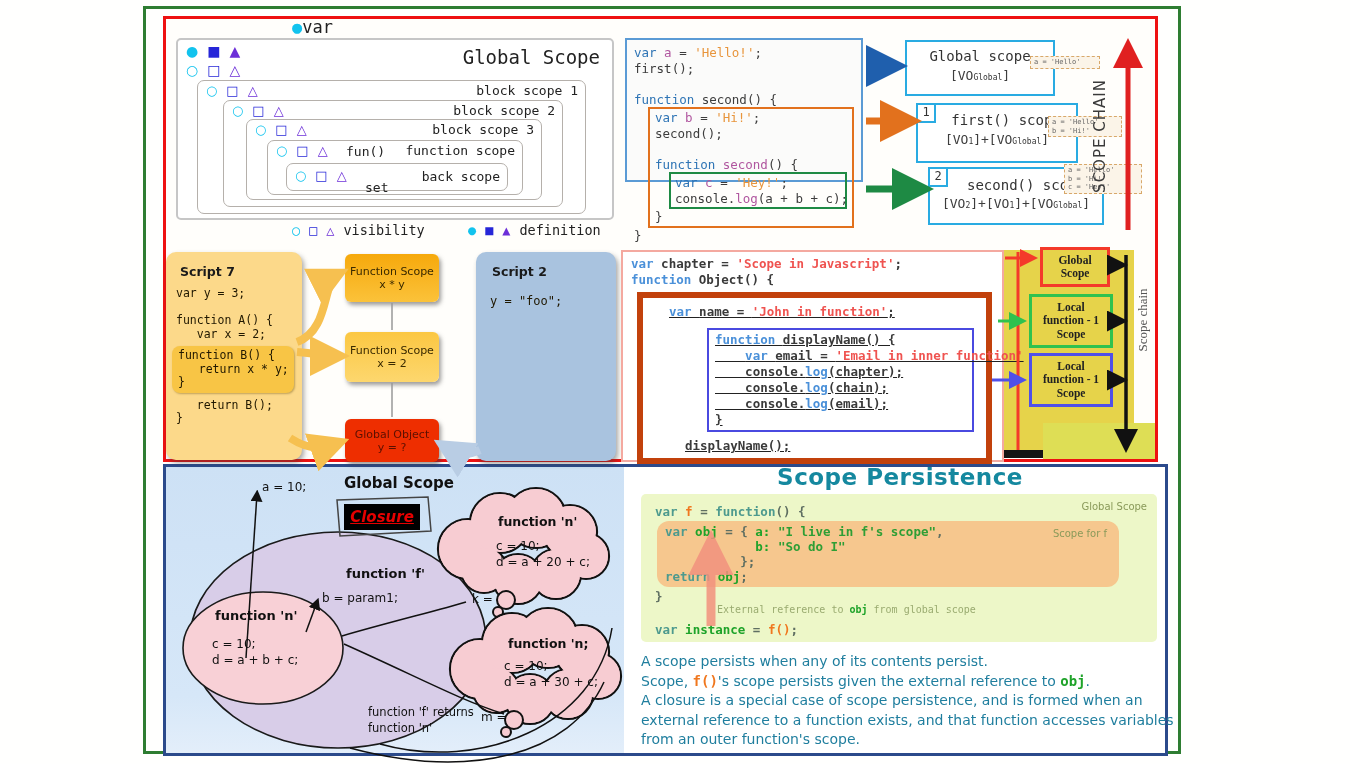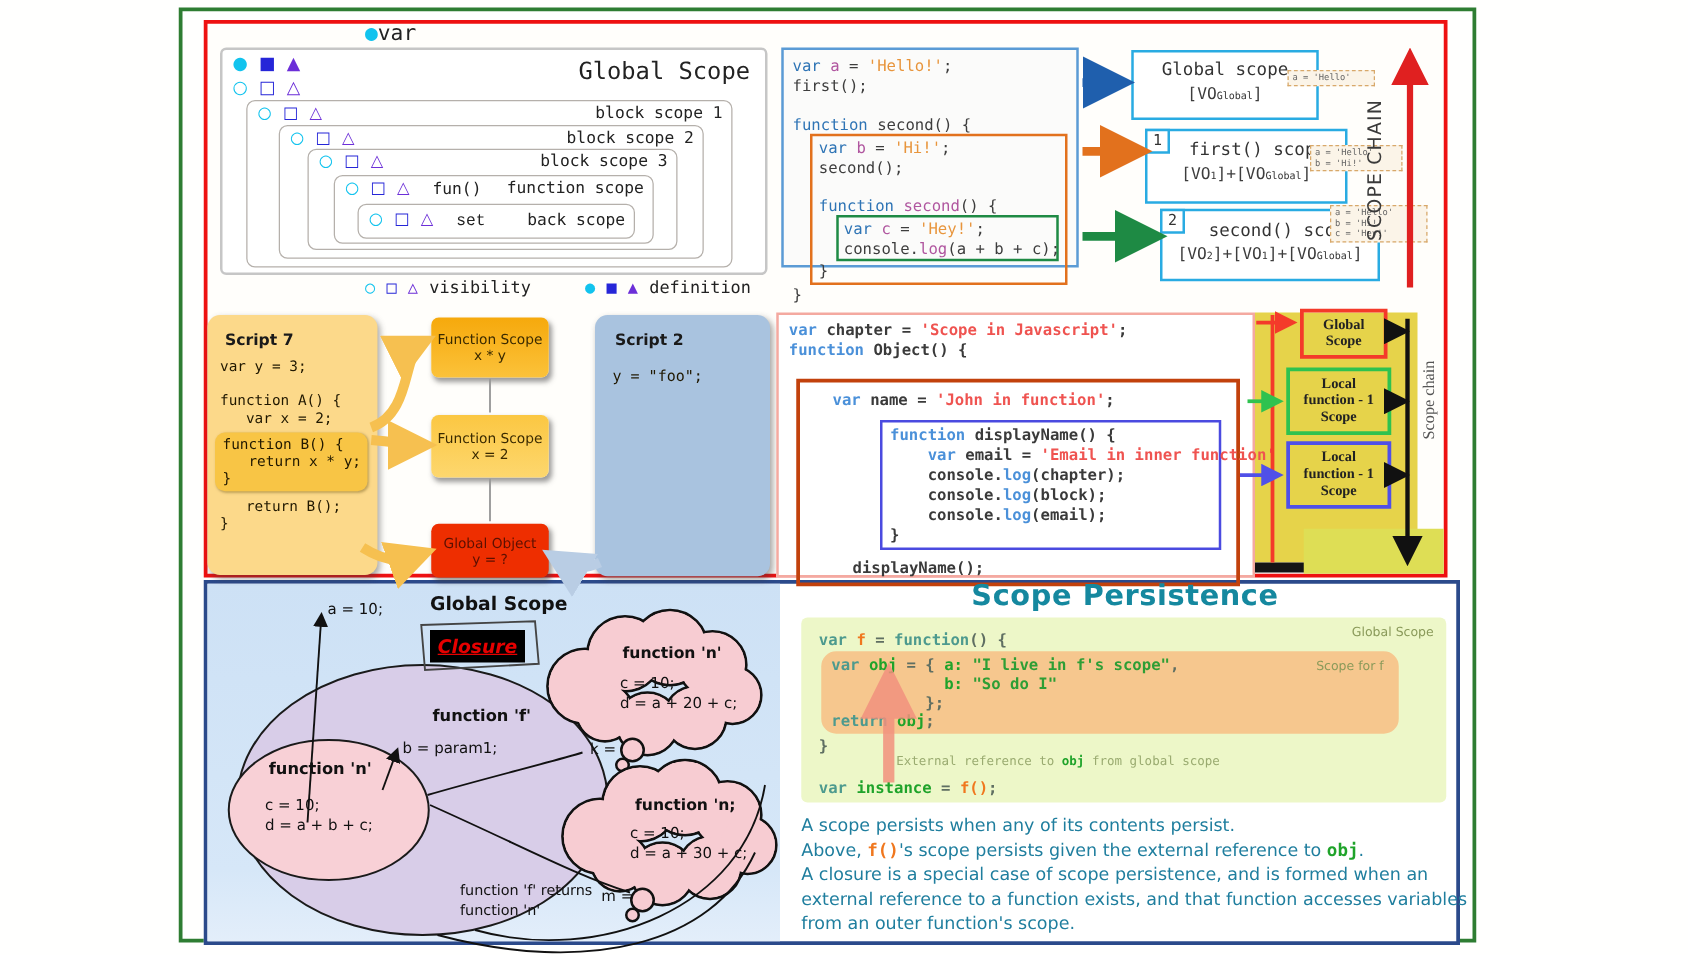--- a/index.html
+++ b/index.html
@@ -15,21 +15,21 @@
   .blue-frame{left:163px;top:464px;width:1005px;height:292px;border:3px solid #2b4a8b;box-sizing:border-box;background:#ffffff;}
   
   .g-c{color:#12c3ee;} .g-s{color:#2626d8;} .g-t{color:#6c2fd8;}
   .sym span{margin-right:9px;}
   
   .gs-panel{left:176px;top:38px;width:434px;height:178px;border:2px solid #c6c6c6;border-radius:5px;background:#fff;}
   .nest{position:absolute;border:1.5px solid #b5b0ab;border-radius:7px;background:transparent;box-sizing:border-box;}
   .nest-title{position:absolute;right:7px;top:2px;font-family:"DejaVu Sans Mono",monospace;font-size:13px;color:#222;}
   .nest-sym{position:absolute;left:8px;top:2px;font-size:13px;}
   
-  .code1{left:625px;top:38px;width:238px;height:176px;border:2px solid #5b9bd5;background:#fbfbfa;box-sizing:border-box;
+  .code1{left:625px;top:38px;width:238px;height:144px;border:2px solid #5b9bd5;background:#fbfbfa;box-sizing:border-box;
          padding:5px 7px;font-family:"DejaVu Sans Mono",monospace;font-size:12.5px;line-height:15.5px;}
   .obox{border:2px solid #e2711d;margin-left:14px;padding:1px 5px;}
   .gbox{border:2px solid #1e8a44;margin-left:14px;padding:1px 4px;}
   
   .tk-kw1{color:#2e74b5;} .tk-nm{color:#b0569f;} .tk-st1{color:#e8953c;} .tk-pl{color:#3d3d3d;}
   .tk-kw2{color:#4a90d9;} .tk-pl2{color:#3a3a3a;} .tk-st2{color:#ef5350;} .tk-fn2{color:#4a90d9;}
   .tk-sub{font-size:8px;}
   .tk-tl{color:#4d9a8e;} .tk-gy2{color:#5f6f62;} .tk-or{color:#f0771e;font-weight:bold;}
   .tk-gr{color:#1fa32a;font-weight:bold;} .tk-grs{color:#2e9e35;} .tk-gyn{color:#9aab70;} .tk-grn{color:#1fa32a;font-weight:bold;}
   .tk-tx{color:#1f7e9e;}
@@ -47,21 +47,21 @@
   .script-panel{border-radius:10px;box-shadow:2px 3px 5px rgba(60,60,60,.45);box-sizing:border-box;}
   .script1{left:166px;top:252px;width:136px;height:208px;background:#fcd98a;}
   .script2{left:476px;top:252px;width:140px;height:209px;background:#a9c3df;}
   .sc-head{font-size:12.5px;font-weight:bold;color:#1a1a1a;padding:12px 0 0 14px;}
   .sc-code{font-family:"DejaVu Sans Mono",monospace;font-size:11.5px;line-height:13.5px;color:#201800;padding:8px 0 0 10px;}
   .innerB{background:#f8c545;border-radius:8px;margin:5px 8px 4px 6px;padding:3px 6px;box-shadow:1px 1px 2px rgba(80,60,0,.35);}
   .flow-box{position:absolute;border-radius:6px;box-shadow:2px 3px 4px rgba(60,60,60,.5);text-align:center;
             font-size:11px;line-height:13px;color:#3a2a00;display:flex;flex-direction:column;justify-content:center;}
   .code2{left:621px;top:250px;width:383px;height:212px;border:2px solid #f4a9a0;background:#fff;box-sizing:border-box;
          padding:4px 8px;font-family:"DejaVu Sans Mono",monospace;font-size:12.5px;font-weight:bold;line-height:16px;}
-  .gbox2{border:3px solid #c2410c;margin:15px 2px 0 6px;padding:6px 8px 4px 8px;}
+  .gbox2{border:6px solid #c2410c;margin:4px 2px 0 6px;padding:6px 8px 4px 8px;text-decoration:underline;}
   .bbox2{border:2.5px solid #4a4ae0;margin:8px 4px 6px 56px;padding:2px 6px;}
   .yellow-panel{left:1004px;top:250px;width:130px;height:200px;background:#e6d34a;}
   .chain2-box{position:absolute;box-sizing:border-box;text-align:center;font-family:"Liberation Serif",serif;
               font-weight:bold;font-size:11.5px;line-height:13.5px;color:#222;display:flex;flex-direction:column;justify-content:center;}
   
   .bl-bg{left:166px;top:467px;width:458px;height:286px;background:linear-gradient(180deg,#cde1f5 0%,#d6e7f8 80%,#e3eefa 100%);}
   .lbl{position:absolute;color:#111;}
   .sticker{left:344px;top:504px;width:76px;height:26px;background:#000;color:#e60000;display:flex;align-items:center;justify-content:center;
            font-weight:bold;font-style:italic;font-size:15px;text-decoration:underline;}
   
@@ -171,21 +171,21 @@
           <div class="nest" style="left:20px;top:20px;width:256px;height:55px;">
             <div class="nest-sym sym">
               <span class="g-c">○</span><span class="g-s">□</span><span class="g-t">△</span>
             </div>
             <div class="abs mono" style="left:78px;top:3px;font-size:13px;">fun()</div>
             <div class="nest-title">function scope</div>
             <div class="nest" style="left:18px;top:22px;width:222px;height:28px;">
               <div class="nest-sym sym" style="top:4px;">
                 <span class="g-c">○</span><span class="g-s">□</span><span class="g-t">△</span>
               </div>
-              <div class="abs mono" style="left:78px;top:5px;font-size:13px;font-family:Liberation Mono, monospace;">set</div>
+              <div class="abs mono" style="left:78px;top:16px;font-size:13px;">set</div>
               <div class="nest-title" style="top:5px;">back scope</div>
             </div>
           </div>
         </div>
       </div>
     </div>
   </div>
 
   <div class="abs mono sym" style="left:292px;top:222px;font-size:13.5px;">
     <span class="g-c">○</span><span class="g-s">□</span><span class="g-t">△</span><span style="color:#222;">visibility</span>
@@ -298,21 +298,21 @@
       </div>
     <div class="gbox2">
       <div style="margin-left:18px;">
           <div class="cl"><span class="tk-kw2">var </span><span class="tk-pl2">name = </span><span class="tk-st2">'John in function'</span><span class="tk-pl2">;</span></div>
         </div>
       <div class="bbox2">
         <div>
             <div class="cl"><span class="tk-kw2">function </span><span class="tk-pl2">displayName() {</span></div>
             <div class="cl"><span class="tk-pl2">    </span><span class="tk-kw2">var </span><span class="tk-pl2">email = </span><span class="tk-st2">'Email in inner function'</span></div>
             <div class="cl"><span class="tk-pl2">    console.</span><span class="tk-fn2">log</span><span class="tk-pl2">(chapter);</span></div>
-            <div class="cl"><span class="tk-pl2">    console.</span><span class="tk-fn2">log</span><span class="tk-pl2">(block);</span></div>
+            <div class="cl"><span class="tk-pl2">    console.</span><span class="tk-fn2">log</span><span class="tk-pl2">(chain);</span></div>
             <div class="cl"><span class="tk-pl2">    console.</span><span class="tk-fn2">log</span><span class="tk-pl2">(email);</span></div>
             <div class="cl"><span class="tk-pl2">}</span></div>
           </div>
       </div>
       <div style="margin-left:34px;">
           <div class="cl"><span class="tk-pl2">displayName();</span></div>
         </div>
     </div>
   </div>
 
@@ -375,21 +375,21 @@
         <div class="cl"><span class="tk-gy2">}</span></div>
       </div>
     <div class="pers-note"><span class="tk-gyn">External reference to </span><span class="tk-grn">obj</span><span class="tk-gyn"> from global scope</span></div>
     <div style="height:6px;"></div>
     <div>
         <div class="cl"><span class="tk-tl">var </span><span class="tk-gr">instance</span><span class="tk-gy2"> = </span><span class="tk-or">f()</span><span class="tk-gy2">;</span></div>
       </div>
   </div>
   <div class="abs explain">
       <div class="cl"><span class="tk-tx">A scope persists when any of its contents persist.</span></div>
-      <div class="cl"><span class="tk-tx">Above, </span><span class="tk-orm">f()</span><span class="tk-tx">'s scope persists given the external reference to </span><span class="tk-grm">obj</span><span class="tk-tx">.</span></div>
+      <div class="cl"><span class="tk-tx">Scope, </span><span class="tk-orm">f()</span><span class="tk-tx">'s scope persists given the external reference to </span><span class="tk-grm">obj</span><span class="tk-tx">.</span></div>
       <div class="cl"><span class="tk-tx">A closure is a special case of scope persistence, and is formed when an</span></div>
       <div class="cl"><span class="tk-tx">external reference to a function exists, and that function accesses variables</span></div>
       <div class="cl"><span class="tk-tx">from an outer function's scope.</span></div>
     </div>
 
   <svg class="ovl" width="1350" height="764" style="z-index:5;">
     <defs>
       <marker id="mBlue" markerWidth="6" markerHeight="6" refX="4" refY="3" orient="auto">
           <path d="M0,0 L6,3 L0,6 Z" fill="#1f5fad"></path>
         </marker>

